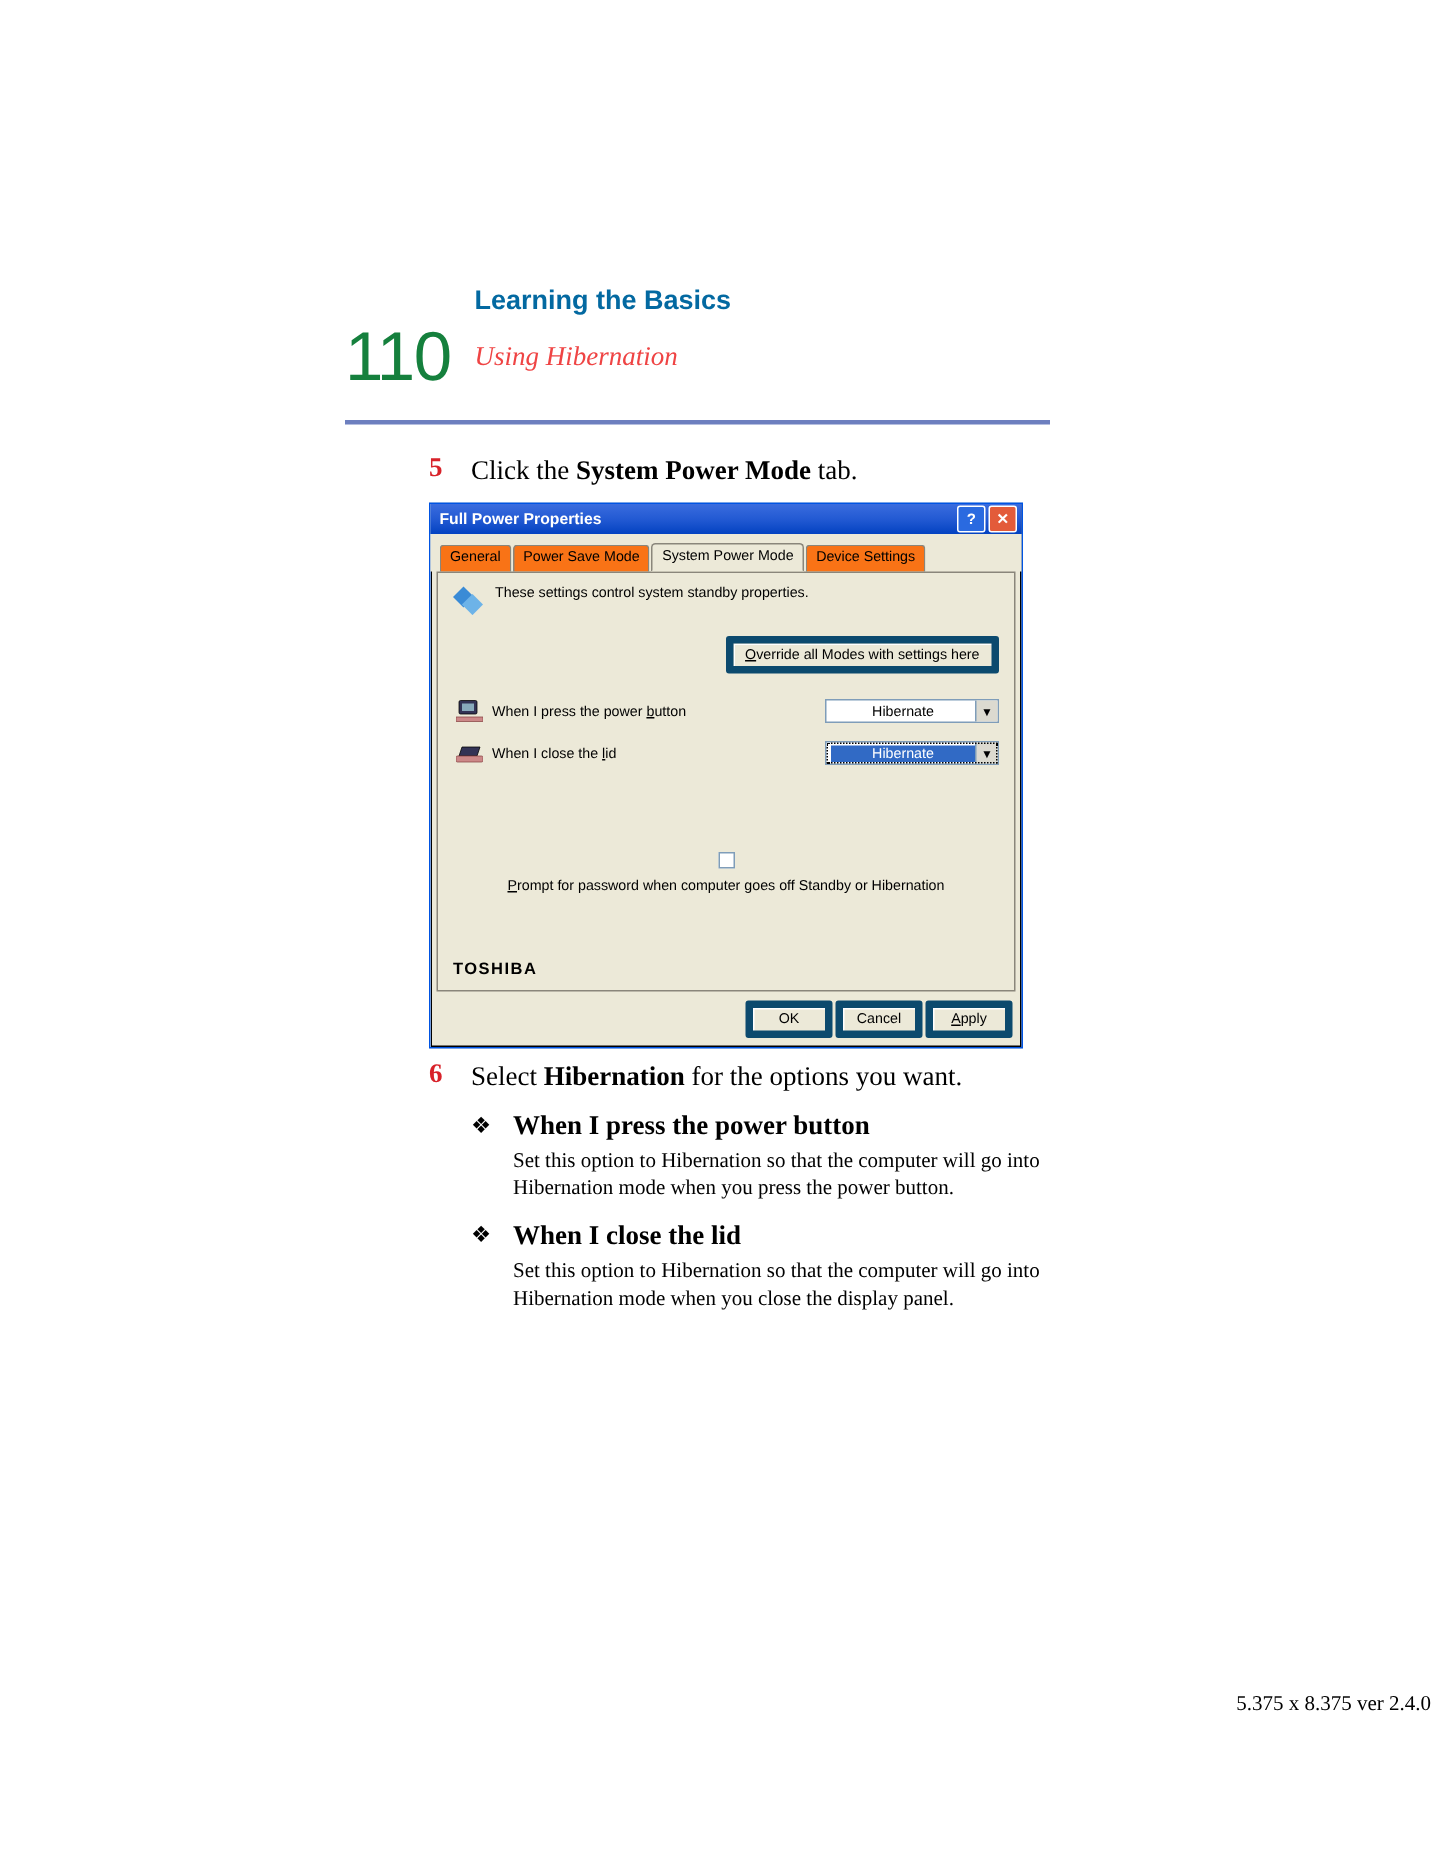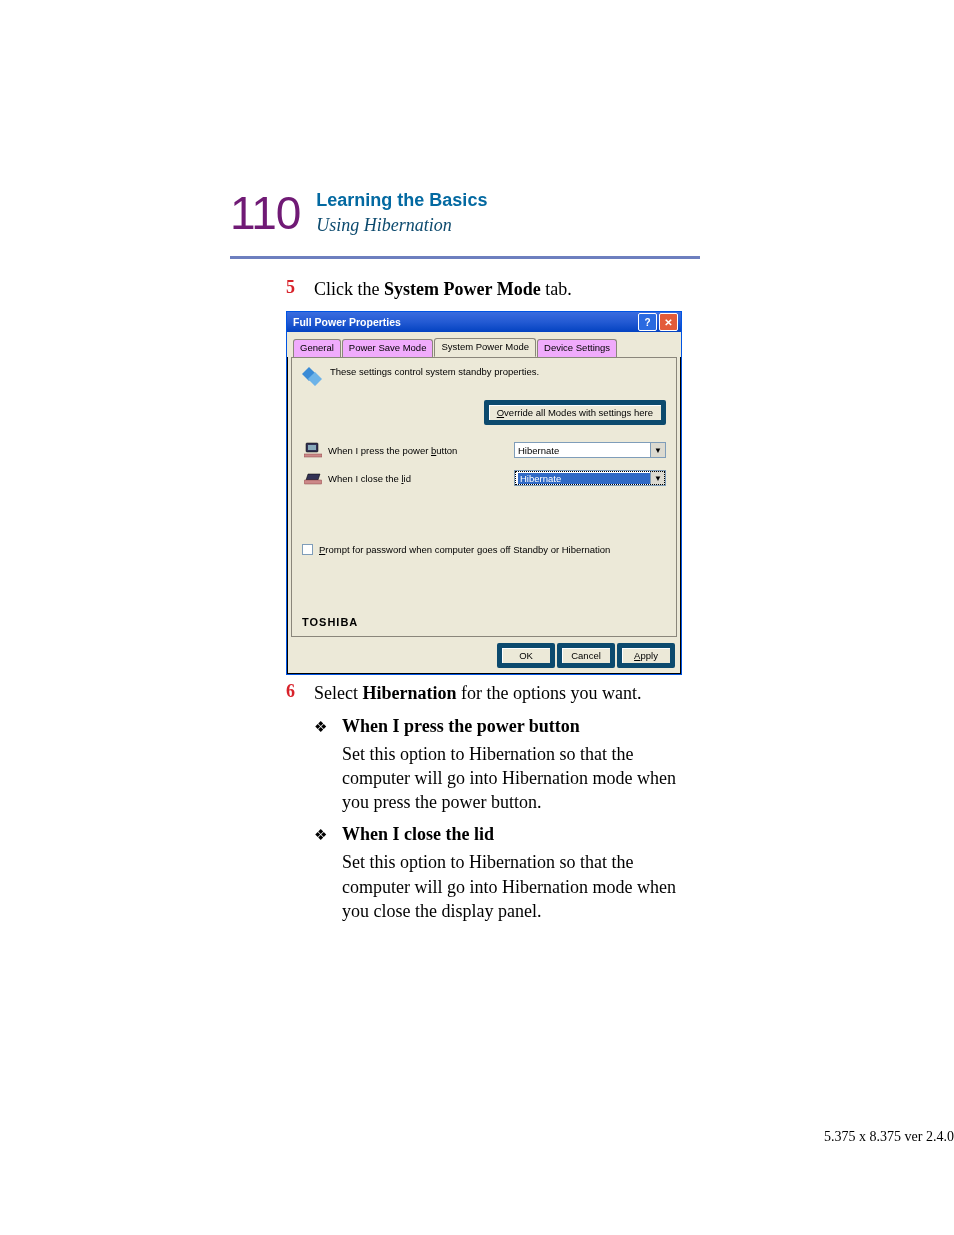--- a/index.html
+++ b/index.html
@@ -20,36 +20,37 @@
   }
   .header-row {
     display: flex;
     align-items: flex-start;
   }
   .page-number {
     font-family: "Arial Narrow", Arial, sans-serif;
     font-stretch: condensed;
     font-size: 46px;
     font-weight: 400;
-    color: #701a75;
+    color: #15803d;
     line-height: 1;
     margin-right: 16px;
     letter-spacing: -1px;
+    margin-top: 24px;
   }
   .header-titles .chapter {
     font-family: "Arial Narrow", Arial, sans-serif;
     font-weight: 700;
     font-size: 18px;
     color: #0369a1;
   }
   .header-titles .section {
     font-style: italic;
     font-size: 18px;
-    color: #0c4a6e;
-    margin-top: 4px;
+    color: #ef4444;
+    margin-top: 16px;
   }
   .rule {
     height: 3px;
     background: #6d7fbf;
     margin-top: 20px;
     margin-bottom: 18px;
     width: 100%;
   }
   .content {
     padding-left: 56px;
@@ -87,21 +88,21 @@
     width: 28px;
     flex-shrink: 0;
     font-size: 15px;
     line-height: 22px;
   }
   .bullet-head {
     font-weight: 700;
   }
   .bullet-body {
     margin: 2px 0 10px 28px;
-    font-size: 18px;
+    font-size: 14px;
     line-height: 1.35;
   }
   .footer {
     position: absolute;
     bottom: 90px;
     left: 0;
     width: 100%;
     text-align: right;
     font-size: 14px;
   }
@@ -147,21 +148,21 @@
     display: flex;
     padding: 6px 4px 0 6px;
     background: #ece9d8;
     font-size: 9.5px;
   }
   .tab {
     padding: 2px 6px 3px 6px;
     border: 1px solid #8a867b;
     border-bottom: none;
     margin-right: 1px;
-    background: #f0abfc;
+    background: #f97316;
     border-top-left-radius: 3px;
     border-top-right-radius: 3px;
     position: relative;
     top: 1px;
   }
   .tab.active {
     background: #ece9d8;
     top: 0;
     padding-bottom: 4px;
     z-index: 2;
@@ -198,29 +199,30 @@
     cursor: default;
   }
   .setting-row {
     display: flex;
     align-items: center;
     margin-top: 12px;
   }
   .setting-row .icon-slot { width: 22px; display:flex; justify-content:center; }
   .setting-row .lbl { flex: 1; font-size: 9.5px; padding-left:4px; }
   .dropdown {
-    width: 152px;
+    width: 116px;
     height: 16px;
     border: 1px solid #7f9db9;
     background: #fff;
     display: flex;
     align-items: center;
     font-size: 9.5px;
     padding: 0 0 0 3px;
     box-sizing: border-box;
+    text-align: center;
   }
   .dropdown.selected .ddtext {
     background: #316ac5;
     color: #fff;
     padding: 0 2px;
   }
   .dropdown.selected {
     outline: 1px dotted #000;
     outline-offset: -2px;
   }
@@ -235,20 +237,21 @@
     justify-content: center;
     font-size: 8px;
     color: #000;
   }
   .checkbox-row {
     display: flex;
     align-items: center;
     gap: 6px;
     font-size: 9.5px;
     margin-top: 58px;
+    flex-direction: column;
   }
   .cb {
     width: 11px; height: 11px;
     border: 1px solid #7f9db9;
     background: #fff;
     box-sizing: border-box;
   }
   .toshiba {
     position: absolute;
     left: 10px;

